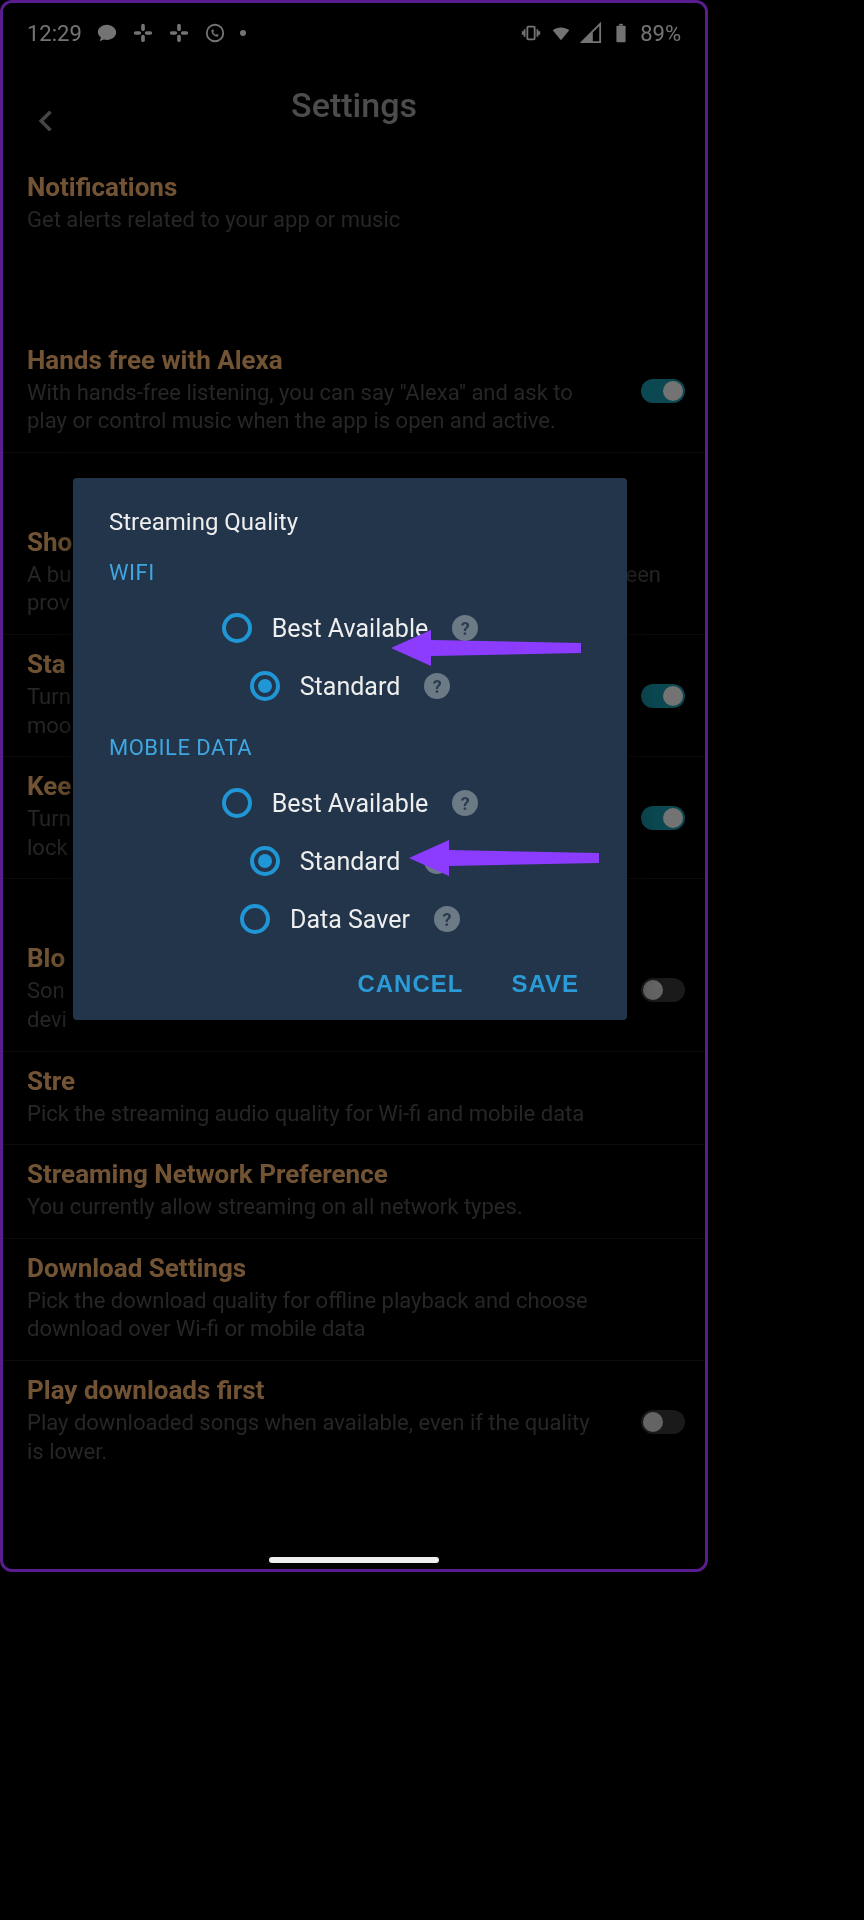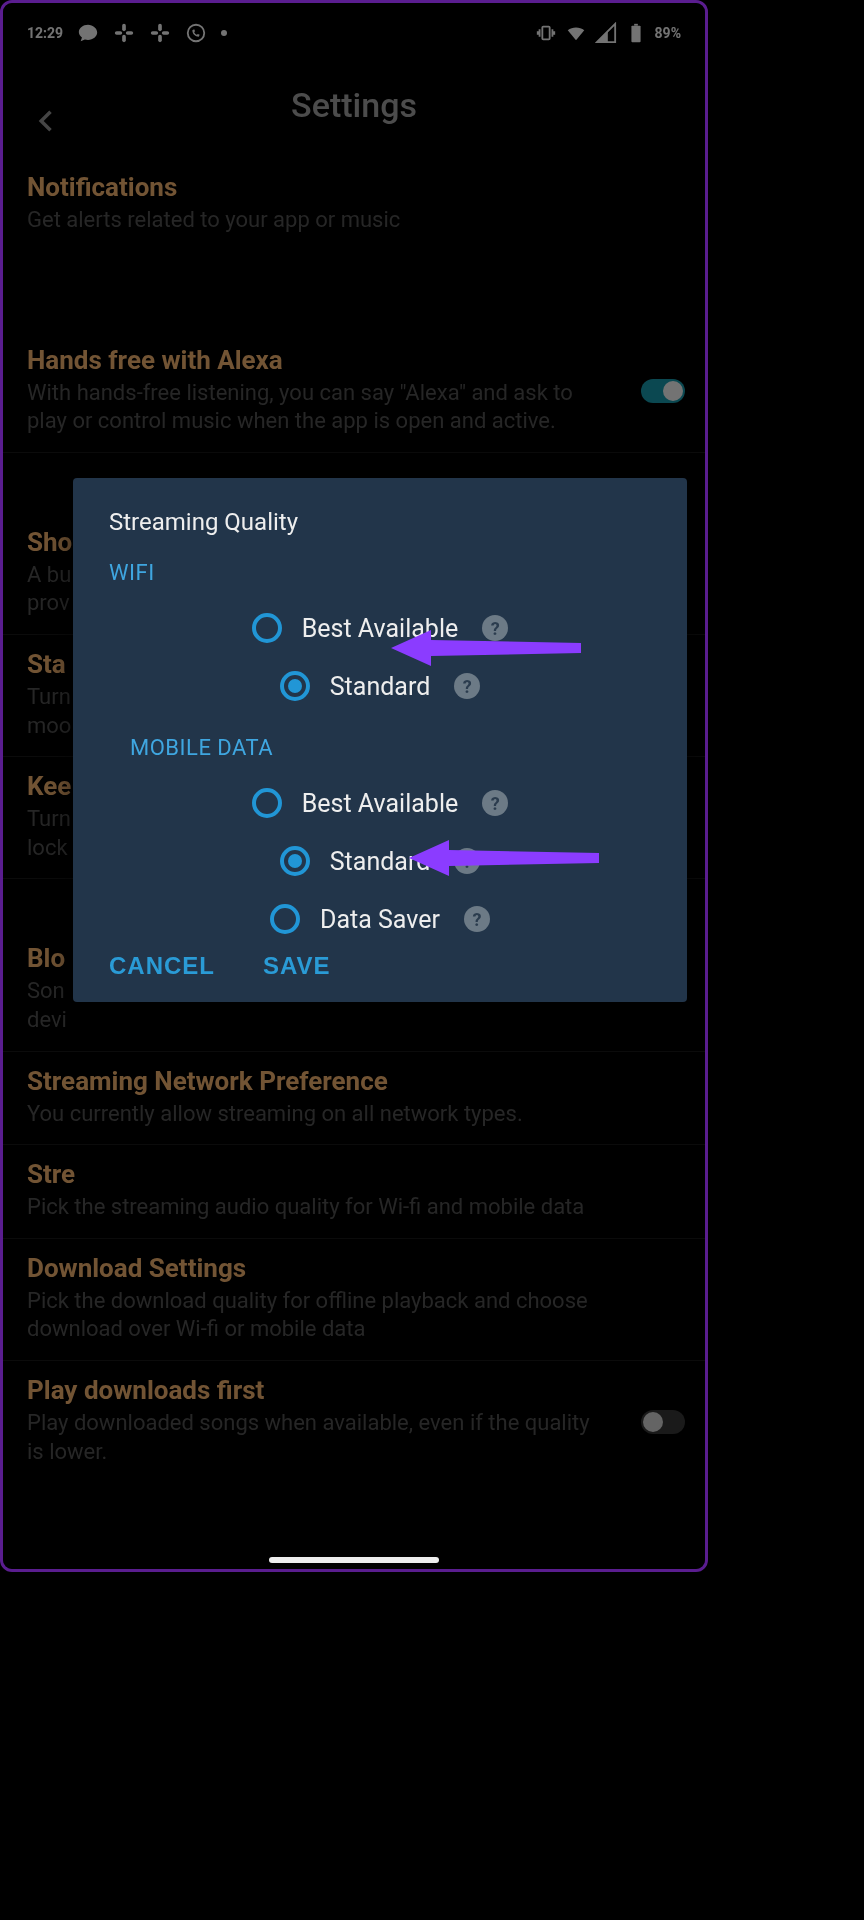--- a/index.html
+++ b/index.html
@@ -18,22 +18,22 @@
 
   
   .status-bar {
     position: absolute;
     top: 0; left: 0; right: 0;
     height: 60px;
     display: flex;
     align-items: center;
     justify-content: space-between;
     padding: 0 24px;
-    font-size: 14px;
-    font-weight: 700;
+    font-size: 22px;
+    font-weight: 400;
     color: #fff;
   }
   .status-left { display: flex; align-items: center; gap: 14px; }
   .status-right { display: flex; align-items: center; gap: 8px; }
   .status-icon { width: 22px; height: 22px; display:inline-flex; align-items:center; justify-content:center; }
   .status-dot { width:6px; height:6px; border-radius:50%; background:#fff; }
 
   
   .header {
     position: absolute;
@@ -104,21 +104,21 @@
   .overlay-dim {
     position:absolute; inset:0;
     background: rgba(0,0,0,0.55);
   }
 
   
   .dialog {
     position:absolute;
     left: 70px;
     top: 475px;
-    width: 614px;
+    width: 554px;
     background: #22354a;
     border-radius: 4px;
     padding: 30px 36px 22px 36px;
     box-shadow: 0 8px 30px rgba(0,0,0,0.6);
     color:#e8e8e8;
   }
   .dialog-title {
     font-size: 24px;
     font-weight: 400;
     color:#eee;
@@ -163,23 +163,23 @@
     color:#2b3c4e;
     display:inline-flex;
     align-items:center; justify-content:center;
     font-size:18px;
     font-weight:700;
     margin-left: 4px;
     flex-shrink:0;
   }
   .dialog-actions {
     display:flex;
-    justify-content:flex-start;
+    justify-content:flex-end;
     gap: 48px;
-    margin-top: 4px;
+    margin-top: 22px;
     padding-right: 12px;
   }
   .dialog-btn {
     font-size: 24px;
     font-weight: 700;
     color:#2a9bd6;
     letter-spacing: 1px;
     background:none;
     border:none;
     cursor:pointer;
@@ -307,26 +307,26 @@
     <div class="setting-sub">Turn<br>lock</div>
     <div class="toggle on"></div>
   </div>
   <div style="height:50px"></div>
   <div class="setting-item">
     <div class="setting-title">Blo</div>
     <div class="setting-sub">Son<br>devi</div>
     <div class="toggle"></div>
   </div>
   <div class="setting-item">
+    <div class="setting-title">Stre</div>
+    <div class="setting-sub">Pick the streaming audio quality for Wi-fi and mobile data</div>
+  </div>
+  <div class="setting-item">
     <div class="setting-title">Streaming Network Preference</div>
     <div class="setting-sub">You currently allow streaming on all network types.</div>
-  </div>
-  <div class="setting-item">
-    <div class="setting-title">Stre</div>
-    <div class="setting-sub">Pick the streaming audio quality for Wi-fi and mobile data</div>
   </div>
   <div class="setting-item">
     <div class="setting-title">Download Settings</div>
     <div class="setting-sub">Pick the download quality for offline playback and choose download over Wi-fi or mobile data</div>
   </div>
   <div class="setting-item" style="border:none;">
     <div class="setting-title">Play downloads first</div>
     <div class="setting-sub">Play downloaded songs when available, even if the quality is lower.</div>
     <div class="toggle"></div>
   </div>
@@ -343,21 +343,21 @@
     <div class="radio"></div>
     <div class="radio-label">Best Available</div>
     <div class="help">?</div>
   </div>
   <div class="radio-row">
     <div class="radio checked"></div>
     <div class="radio-label">Standard</div>
     <div class="help">?</div>
   </div>
 
-  <div class="section-label" style="margin-top:20px;margin-left:21px;">MOBILE DATA</div>
+  <div class="section-label" style="margin-top:20px;">MOBILE DATA</div>
 
   <div class="radio-row">
     <div class="radio"></div>
     <div class="radio-label">Best Available</div>
     <div class="help">?</div>
   </div>
   <div class="radio-row">
     <div class="radio checked"></div>
     <div class="radio-label">Standard</div>
     <div class="help">?</div>

